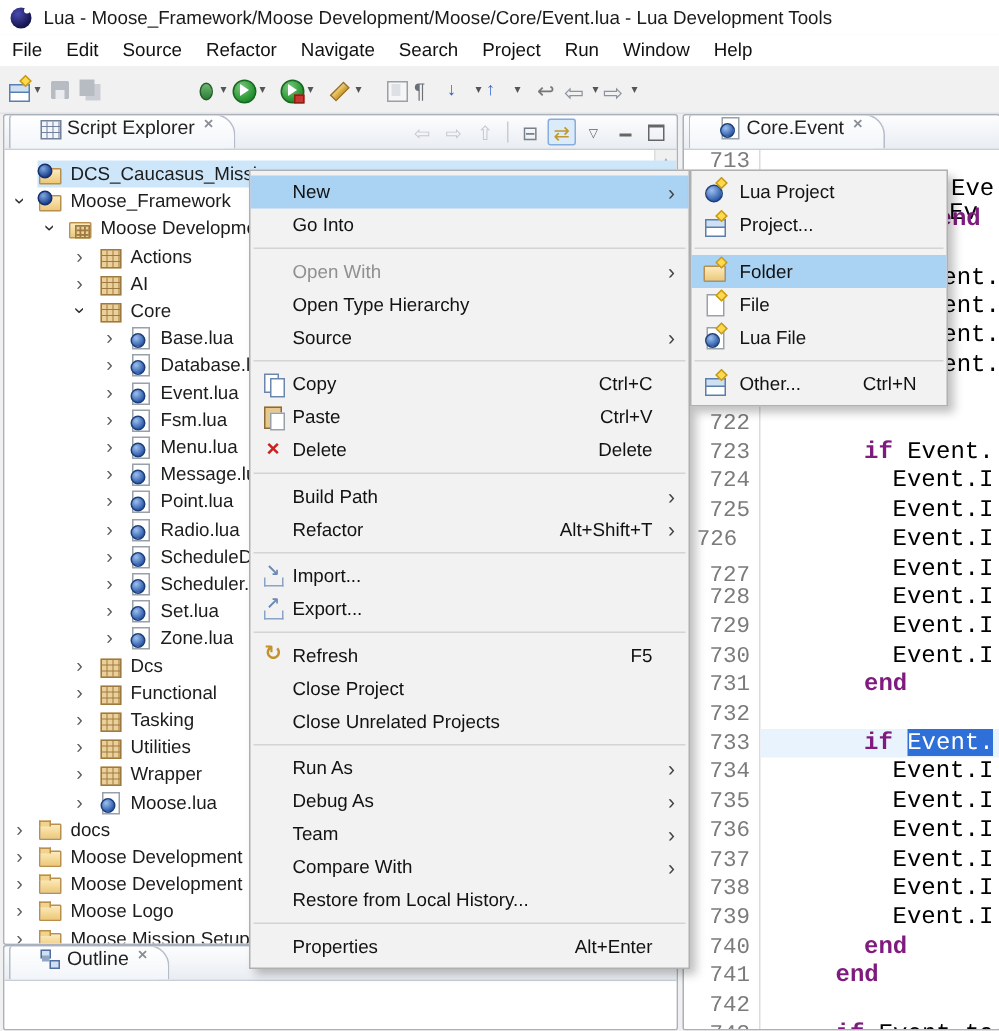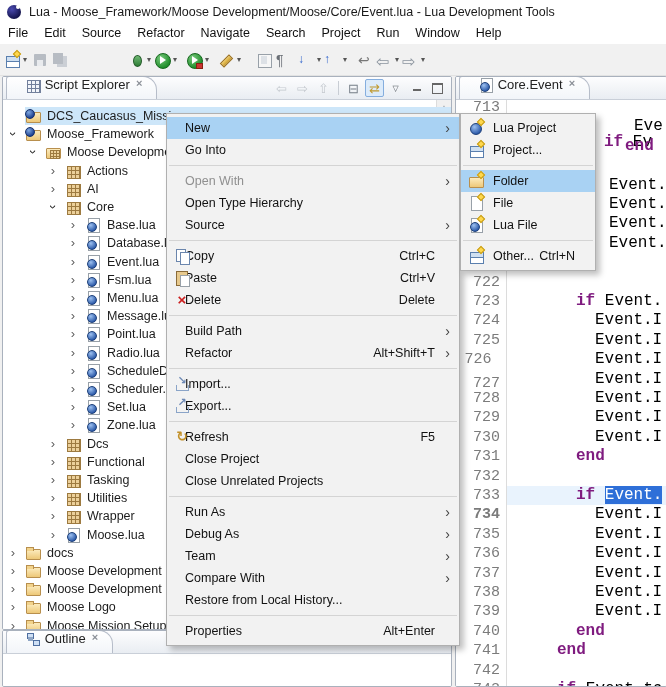--- a/index.html
+++ b/index.html
@@ -122,21 +122,21 @@
   .ln{position:absolute;left:0;width:44px;text-align:right;color:#7b7b7b;font-size:15px;height:19px;line-height:19px;}
   .rulersep{position:absolute;left:50px;top:0;bottom:0;width:1px;background:#dcdcdc;}
   .cl{position:absolute;height:19px;line-height:19px;white-space:pre;color:#000;}
   .kw{color:var(--kw);font-weight:bold;}
   .selx{background:var(--selbg);color:#fff;}
   .curline{position:absolute;left:51px;right:0;height:19px;background:var(--curline);}
 
   
   .menu{position:absolute;background:#f2f2f2;border:1px solid #b0b0b0;padding:3px 0;
     box-shadow:4px 4px 6px rgba(0,0,0,.25);font-size:12.5px;color:#121212;z-index:50;}
-  .menu .item{height:22px;line-height:22px;position:relative;padding-left:18px;white-space:nowrap;}
+  .menu .item{height:22px;line-height:22px;position:relative;padding-left:28px;white-space:nowrap;}
   .menu.sub .item{padding-left:32px;}
   .menu .item.hl{background:var(--hl);}
   .menu .item.dis{color:#909090;}
   .menu .sep{height:1px;background:#d4d4d4;margin:4px 2px;}
   .mi{position:absolute;left:7px;top:3px;}
   .sc{position:absolute;right:24px;}
   .menu.sub .sc{right:20px;}
   .sarr{position:absolute;right:9px;font-size:14px;color:#444;}
 </style>
 </head>
@@ -328,21 +328,21 @@
       <div class="ln" style="top: 308.4px;">729</div>
       <div class="cl" style="top: 308.4px; left: 139px;"><span>Event.I</span></div>
       <div class="ln" style="top: 327.8px;">730</div>
       <div class="cl" style="top: 327.8px; left: 139px;"><span>Event.I</span></div>
       <div class="ln" style="top: 347.2px;">731</div>
       <div class="cl" style="top: 347.2px; left: 120px;"><span class="kw">end</span></div>
       <div class="ln" style="top: 366.6px;">732</div>
       <div class="curline" style="top: 386px;"></div>
       <div class="ln" style="top: 386px;">733</div>
       <div class="cl" style="top: 386px; left: 120px;"><span class="kw">if</span><span> </span><span class="selx">Event.</span></div>
-      <div class="ln" style="top: 405.4px; font-weight: bold;">734</div>
+      <div class="ln" style="top: 405.4px;">734</div>
       <div class="cl" style="top: 405.4px; left: 139px;"><span>Event.I</span></div>
       <div class="ln" style="top: 424.8px;">735</div>
       <div class="cl" style="top: 424.8px; left: 139px;"><span>Event.I</span></div>
       <div class="ln" style="top: 444.2px;">736</div>
       <div class="cl" style="top: 444.2px; left: 139px;"><span>Event.I</span></div>
       <div class="ln" style="top: 463.6px;">737</div>
       <div class="cl" style="top: 463.6px; left: 139px;"><span>Event.I</span></div>
       <div class="ln" style="top: 483px;">738</div>
       <div class="cl" style="top: 483px; left: 139px;"><span>Event.I</span></div>
       <div class="ln" style="top: 502.4px;">739</div>
@@ -380,21 +380,21 @@
     <div class="item"><span>Close Unrelated Projects</span></div>
     <div class="sep"></div>
     <div class="item"><span>Run As</span><span class="sarr">›</span></div>
     <div class="item"><span>Debug As</span><span class="sarr">›</span></div>
     <div class="item"><span>Team</span><span class="sarr">›</span></div>
     <div class="item"><span>Compare With</span><span class="sarr">›</span></div>
     <div class="item"><span>Restore from Local History...</span></div>
     <div class="sep"></div>
     <div class="item"><span>Properties</span><span class="sc">Alt+Enter</span></div>
   </div>
-<div class="menu sub" id="subMenu" style="left:460px;top:113px;width:136px;">
+<div class="menu sub" id="subMenu" style="left:460px;top:113px;width:172px;">
     <div class="item"><span class="ic ic-new-lua-project mi">
         <i class="star"></i>
       </span><span>Lua Project</span></div>
     <div class="item"><span class="ic ic-new-project mi">
         <i class="star"></i>
       </span><span>Project...</span></div>
     <div class="sep"></div>
     <div class="item hl"><span class="ic ic-new-folder mi">
         <i class="star"></i>
       </span><span>Folder</span></div>

